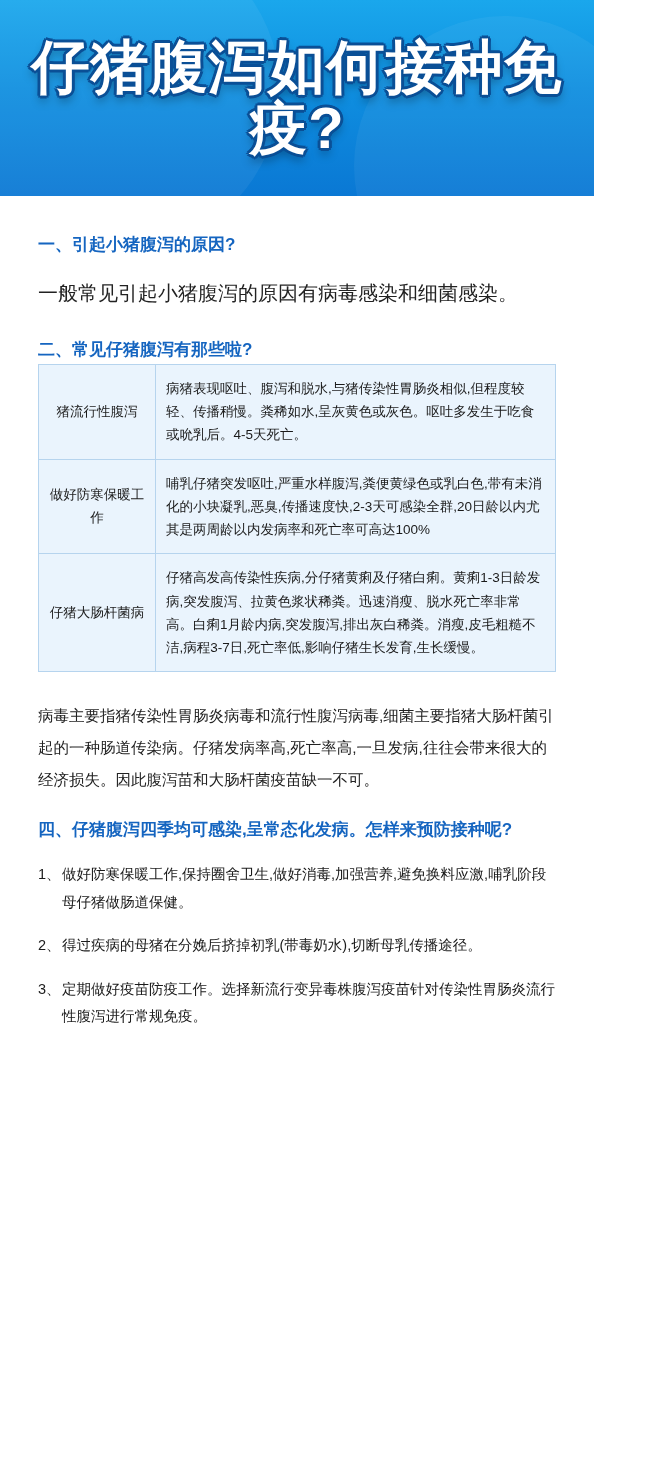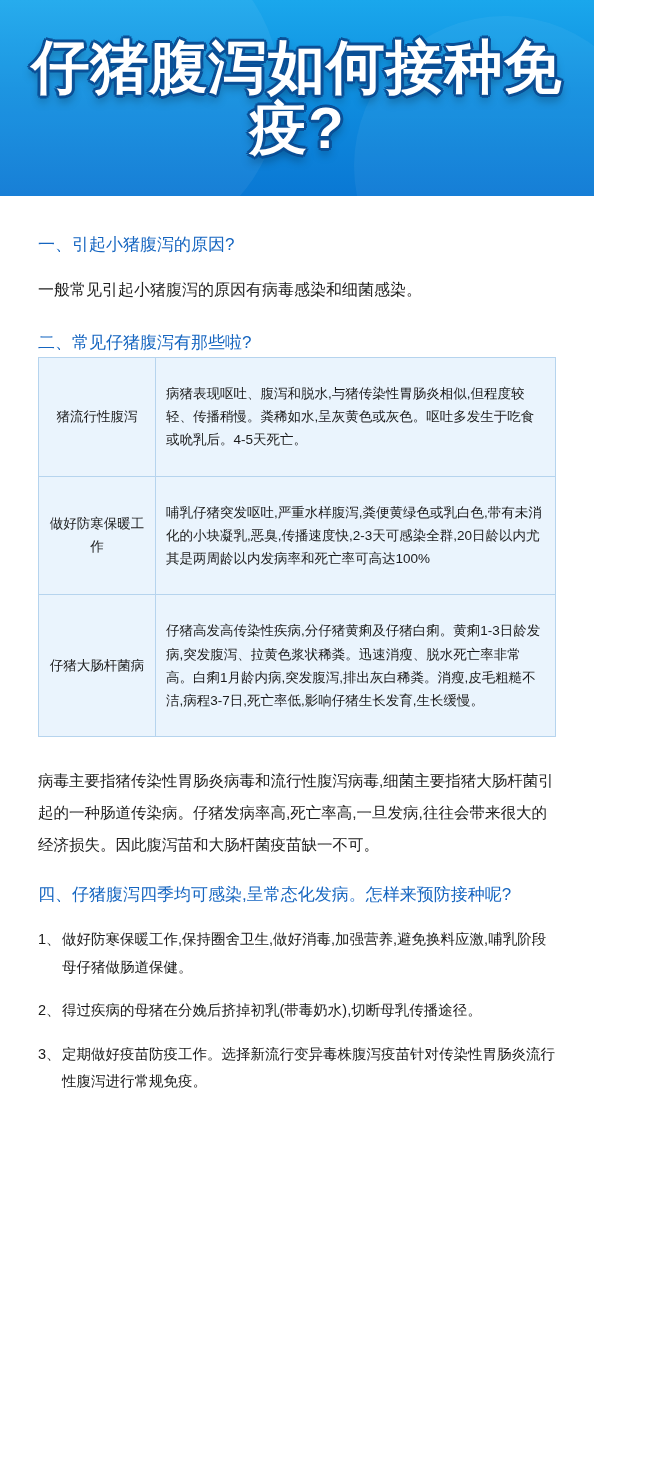--- a/index.html
+++ b/index.html
@@ -73,50 +73,50 @@
        0 6px 10px rgba(0,0,0,0.35);
   }
   
   .content {
     padding: 36px 38px 40px 38px;
     box-sizing: border-box;
   }
   .section-heading {
     color: #1565c0;
     font-size: 17px;
-    font-weight: normal;
+    font-weight: bold;
     margin: 0 0 18px 0;
     line-height: 1.5;
   }
   .section-heading.tight {
     margin-bottom: 2px;
   }
   .para {
-    font-size: 16px;
+    font-size: 20px;
     line-height: 1.75;
     color: #222222;
     margin: 0 0 26px 0;
   }
   .para.big {
     font-size: 15.5px;
     line-height: 2.05;
     margin-bottom: 22px;
     margin-top: 28px;
   }
   
   .disease-table {
     width: 100%;
     border-collapse: collapse;
     margin: 0 0 26px 0;
     background: #eaf4fd;
     table-layout: fixed;
   }
   .disease-table td {
     border: 1px solid #b6d4ee;
-    padding: 24px 10px;
+    padding: 12px 10px;
     vertical-align: middle;
     font-size: 13.5px;
     line-height: 1.72;
     color: #1a1a1a;
   }
   .disease-table td.name {
     width: 96px;
     text-align: center;
     font-weight: normal;
     border-radius: 31px;

